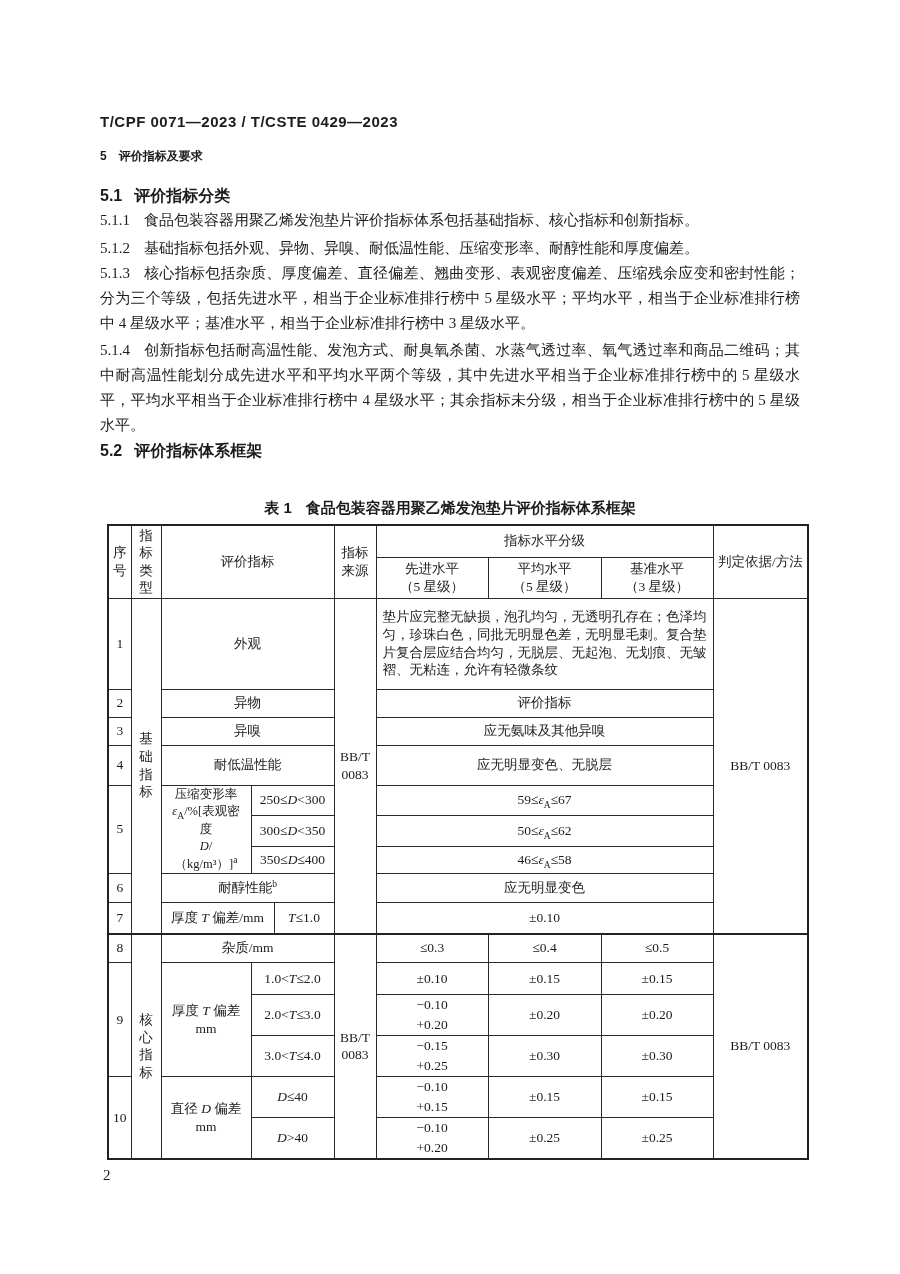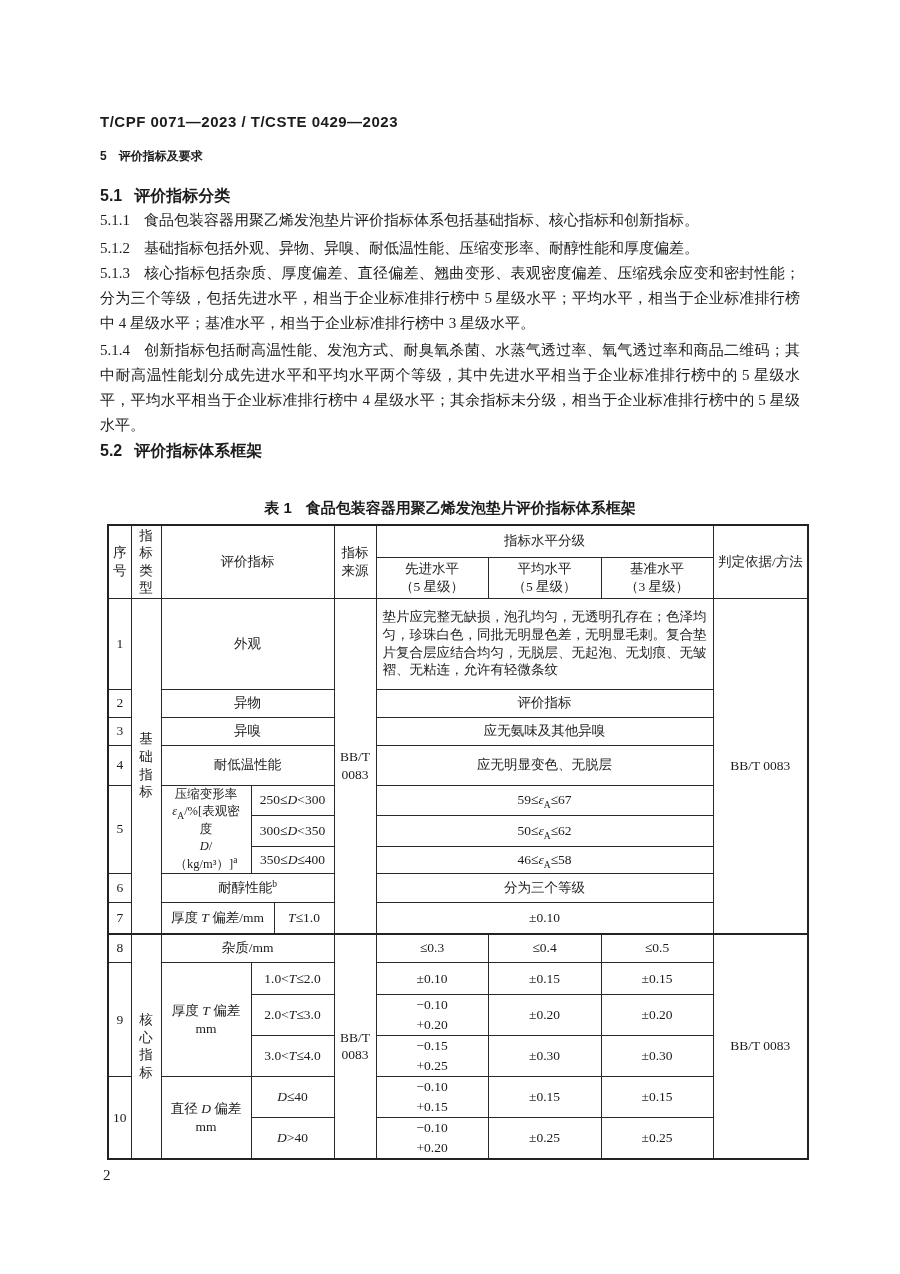--- a/index.html
+++ b/index.html
@@ -151,21 +151,21 @@
           <td colspan="2">300≤<i>D</i>&lt;350</td>
           <td colspan="3">50≤<i>ε</i><sub>A</sub>≤62</td>
         </tr>
         <tr class="h-r5c">
           <td colspan="2">350≤<i>D</i>≤400</td>
           <td colspan="3">46≤<i>ε</i><sub>A</sub>≤58</td>
         </tr>
         <tr class="h-r6">
           <td>6</td>
           <td colspan="3">耐醇性能<sup>b</sup></td>
-          <td colspan="3">分为三个等级</td>
+          <td colspan="3">应无明显变色</td>
         </tr>
         <tr class="h-r7">
           <td>7</td>
           <td colspan="2">厚度 <i>T</i> 偏差/mm</td>
           <td><i>T</i>≤1.0</td>
           <td colspan="3">±0.10</td>
         </tr>
 
         <tr class="h-r8 sec">
           <td>8</td>

